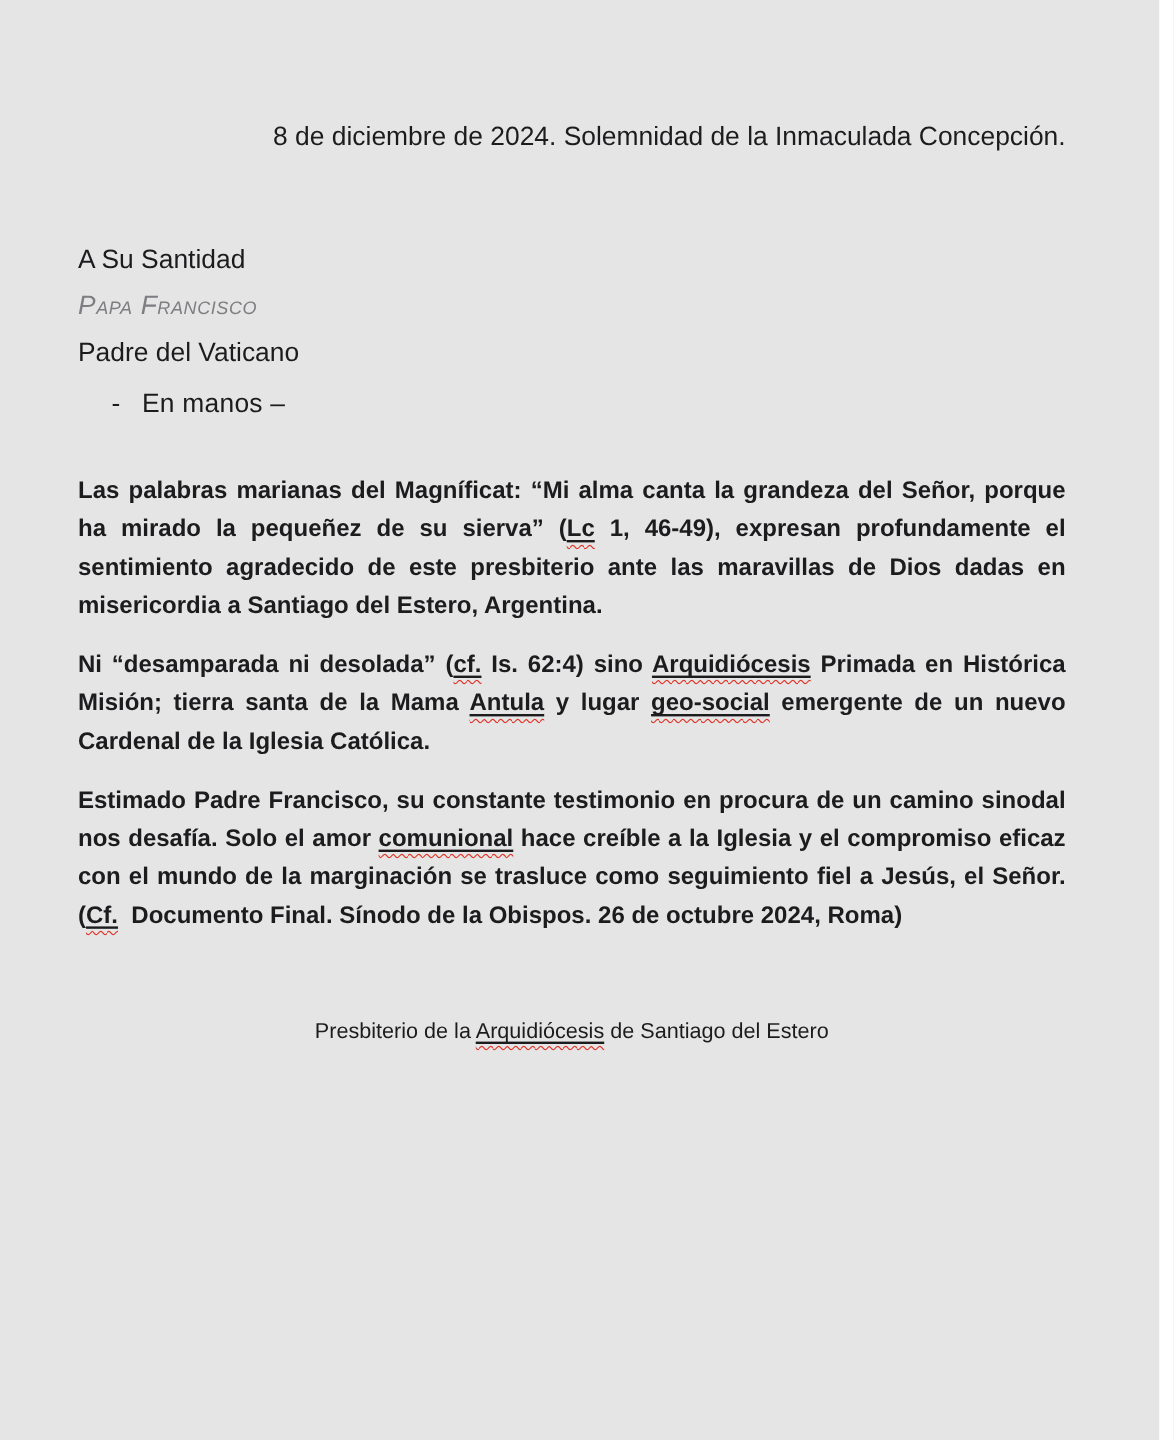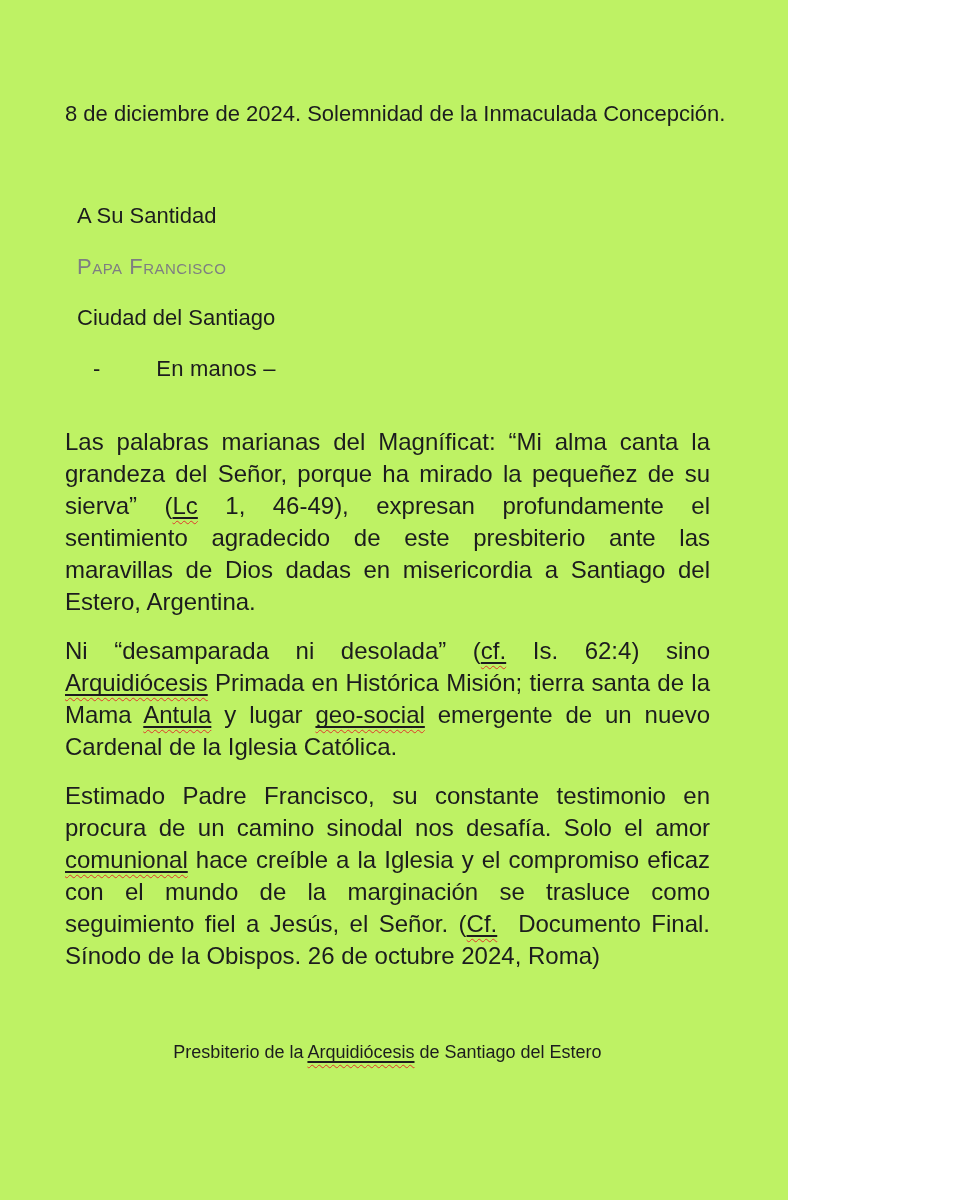--- a/index.html
+++ b/index.html
@@ -1,59 +1,61 @@
 <!DOCTYPE html>
 <html><head>
 <meta charset="utf-8">
 <style>
   html, body { margin: 0; padding: 0; }
   .canvas {
     position: relative;
-    width: 788px;
+    width: 966px;
     height: 1200px;
-    background: #bef264;
+    background: #e5e5e5;
     font-family: "Liberation Sans", sans-serif;
     color: #1c1c1e;
     overflow: hidden;
   }
   .page {
     padding: 98px 78px 0 65px;
   }
   .dateline {
     margin: 0;
     font-size: 22px;
     line-height: 32px;
     text-align: right;
     white-space: nowrap;
   }
   .recipient {
     margin-top: 66px;
     font-size: 22px;
     line-height: 39px;
   }
-  .recipient p { margin: 12px; }
+  .recipient p { margin: 0; }
   .recipient-name {
     font-variant: small-caps;
     color: #7e7e82;
     letter-spacing: 0.5px;
+    font-style: italic;
   }
   .hand-note {
     display: flex;
     margin-top: 3px;
     font-size: 22px;
     line-height: 39px;
   }
   .hand-note .marker { margin-left: 28px; }
-  .hand-note .note-text { margin-left: 56px; letter-spacing: 0.2px; }
+  .hand-note .note-text { margin-left: 18px; letter-spacing: 0.2px; }
   .body-p {
     margin: 17px 0 0 0;
-    font-size: 24px;
+    font-size: 20px;
     line-height: 32px;
     text-align: justify;
     text-justify: inter-word;
+    font-weight: bold;
   }
   .body-p.first { margin-top: 38px; }
   .signature {
     margin: 64px 0 0 0;
     font-size: 18px;
     line-height: 32px;
     text-align: center;
   }
   
   .flag {
@@ -77,21 +79,21 @@
 <body>
 
 <div class="canvas">
   <div class="page">
 
     <p class="dateline">8 de diciembre de 2024. Solemnidad de la Inmaculada Concepción.</p>
 
     <div class="recipient">
       <p>A Su Santidad</p>
       <p class="recipient-name">Papa Francisco</p>
-      <p>Ciudad del Santiago</p>
+      <p>Padre del Vaticano</p>
       <div class="hand-note">
           <span class="marker">-</span>
           <span class="note-text">En manos –</span>
         </div>
     </div>
 
     <p class="body-p first"><span>Las palabras marianas del Magníficat: “Mi alma canta la grandeza del Señor, porque ha mirado la pequeñez de su sierva” (</span><span class="flag"><span class="u">Lc</span></span><span> 1, 46-49), expresan profundamente el sentimiento agradecido de este presbiterio ante las maravillas de Dios dadas en misericordia a Santiago del Estero, Argentina.</span></p>
 
     <p class="body-p"><span>Ni “desamparada ni desolada” (</span><span class="flag"><span class="u">cf.</span></span><span> Is. 62:4) sino </span><span class="flag"><span class="u">Arquidiócesis</span></span><span> Primada en Histórica Misión; tierra santa de la Mama </span><span class="flag"><span class="u">Antula</span></span><span> y lugar </span><span class="flag"><span class="u">geo-social</span></span><span> emergente de un nuevo Cardenal de la Iglesia Católica.</span></p>
 

